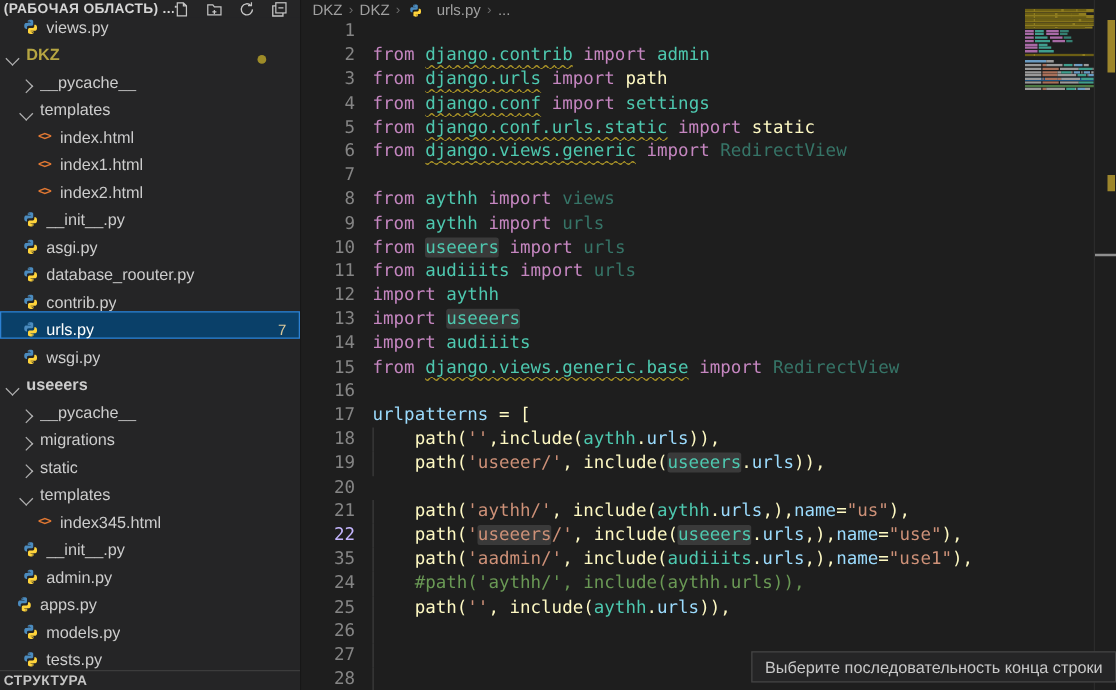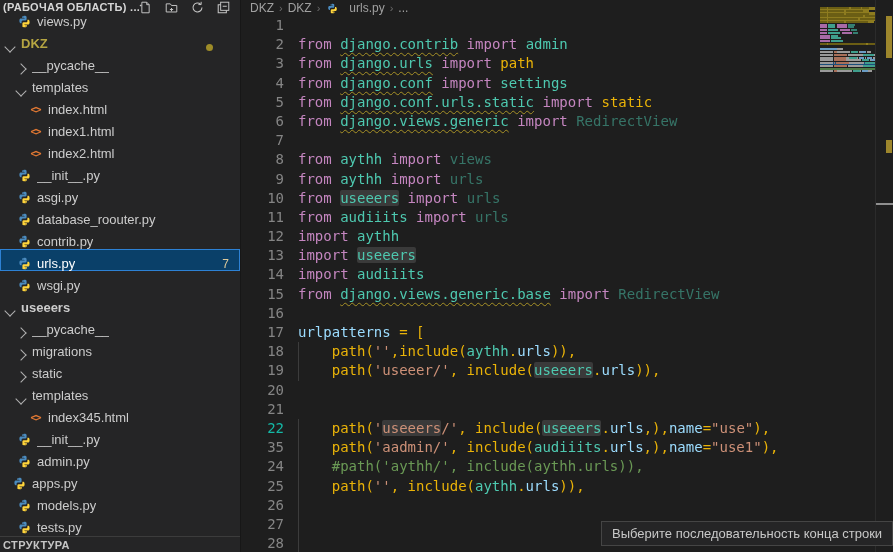--- a/index.html
+++ b/index.html
@@ -32,25 +32,25 @@
   
   .editor{position:absolute;left:241px;top:0;width:652px;height:552px;background:#1e1e1e;}
   .breadcrumb{height:16px;display:flex;align-items:center;font-size:12px;color:#a0a0a0;
               padding-left:9px;gap:4px;white-space:nowrap;}
   .breadcrumb .sep{color:#6c6c6c;font-size:11px;margin:0 1px;}
   .breadcrumb .bc{cursor:pointer;}
   .code{position:absolute;left:0;top:16px;width:575px;}
   .line{height:19.2px;display:flex;font-family:"DejaVu Sans Mono",monospace;font-size:14px;
         line-height:19.2px;white-space:pre;position:relative;}
   .ln{width:43px;text-align:right;color:#858585;flex-shrink:0;user-select:none;}
-  .line.active .ln{color:#14b8a6;}
+  .line.active .ln{color:#c4b5fd;}
   .lc{margin-left:14px;position:relative;}
   .line.g .lc::before{content:"";position:absolute;left:0;top:0;bottom:0;width:1px;background:#3c3c3c;}
   .k{color:#C586C0}.m{color:#4EC9B0}.md{color:rgba(78,201,176,.5)}.v{color:#9CDCFE}
-  .s{color:#CE9178}.c{color:#6A9955}.t{color:#eab308}
+  .s{color:#CE9178}.c{color:#6A9955}.t{color:#fef9c3}
   .w{text-decoration-line:underline;text-decoration-style:wavy;text-decoration-color:#a79126;
      text-decoration-thickness:1px;text-underline-offset:3px;}
   .h{background:rgba(118,118,118,.32);border-radius:2px;}
   
   .minimap{position:absolute;top:4px;right:17px;width:56px;cursor:pointer;}
   .mrow{height:2.75px;position:relative;overflow:hidden;}
   .mrow .bgbar{position:absolute;left:0;top:0;bottom:0;}
   .mrow .seg{position:absolute;top:.4px;height:1.9px;}
   .ruler{position:absolute;top:0;right:0;width:17px;height:552px;border-left:1px solid #2b2b2b;cursor:pointer;}
   .warnmark{position:absolute;right:1px;width:6px;background:#9d862c;}
@@ -289,21 +289,21 @@
         <div class="line"><span class="ln">11</span><span class="lc"><span class="k">from </span><span class="m">audiiits</span><span class="t"> </span><span class="k">import </span><span class="md">urls</span></span></div>
         <div class="line"><span class="ln">12</span><span class="lc"><span class="k">import </span><span class="m">aythh</span></span></div>
         <div class="line"><span class="ln">13</span><span class="lc"><span class="k">import </span><span class="m h">useeers</span></span></div>
         <div class="line"><span class="ln">14</span><span class="lc"><span class="k">import </span><span class="m">audiiits</span></span></div>
         <div class="line"><span class="ln">15</span><span class="lc"><span class="k">from </span><span class="m w">django.views.generic.base</span><span class="t"> </span><span class="k">import </span><span class="md">RedirectView</span></span></div>
         <div class="line"><span class="ln">16</span><span class="lc"></span></div>
         <div class="line"><span class="ln">17</span><span class="lc"><span class="v">urlpatterns</span><span class="t"> = [</span></span></div>
         <div class="line g"><span class="ln">18</span><span class="lc"><span class="t">    path(</span><span class="s">''</span><span class="t">,include(</span><span class="m">aythh</span><span class="t">.</span><span class="v">urls</span><span class="t">)),</span></span></div>
         <div class="line g"><span class="ln">19</span><span class="lc"><span class="t">    path(</span><span class="s">'useeer/'</span><span class="t">, include(</span><span class="m h">useeers</span><span class="t">.</span><span class="v">urls</span><span class="t">)),</span></span></div>
         <div class="line g"><span class="ln">20</span></div>
-        <div class="line g"><span class="ln">21</span></div>
+        <div class="line g"><span class="ln">21</span><span class="lc"><span class="t">    path(</span><span class="s">'aythh/'</span><span class="t">, include(</span><span class="m">aythh</span><span class="t">.</span><span class="v">urls</span><span class="t">,),</span><span class="v">name</span><span class="t">=</span><span class="s">"us"</span><span class="t">),</span></span></div>
         <div class="line active g"><span class="ln">22</span><span class="lc"><span class="t">    path(</span><span class="s">'</span><span class="s h">useeers</span><span class="s">/'</span><span class="t">, include(</span><span class="m h">useeers</span><span class="t">.</span><span class="v">urls</span><span class="t">,),</span><span class="v">name</span><span class="t">=</span><span class="s">"use"</span><span class="t">),</span></span></div>
         <div class="line g"><span class="ln">35</span><span class="lc"><span class="t">    path(</span><span class="s">'aadmin/'</span><span class="t">, include(</span><span class="m">audiiits</span><span class="t">.</span><span class="v">urls</span><span class="t">,),</span><span class="v">name</span><span class="t">=</span><span class="s">"use1"</span><span class="t">),</span></span></div>
         <div class="line g"><span class="ln">24</span><span class="lc"><span class="c">    #path('aythh/', include(aythh.urls)),</span></span></div>
         <div class="line g"><span class="ln">25</span><span class="lc"><span class="t">    path(</span><span class="s">''</span><span class="t">, include(</span><span class="m">aythh</span><span class="t">.</span><span class="v">urls</span><span class="t">)),</span></span></div>
         <div class="line g"><span class="ln">26</span><span class="lc"></span></div>
         <div class="line g"><span class="ln">27</span><span class="lc"></span></div>
         <div class="line g"><span class="ln">28</span><span class="lc"></span></div>
       </div>
     <div class="minimap" id="minimap">
         <div class="mrow"></div>

